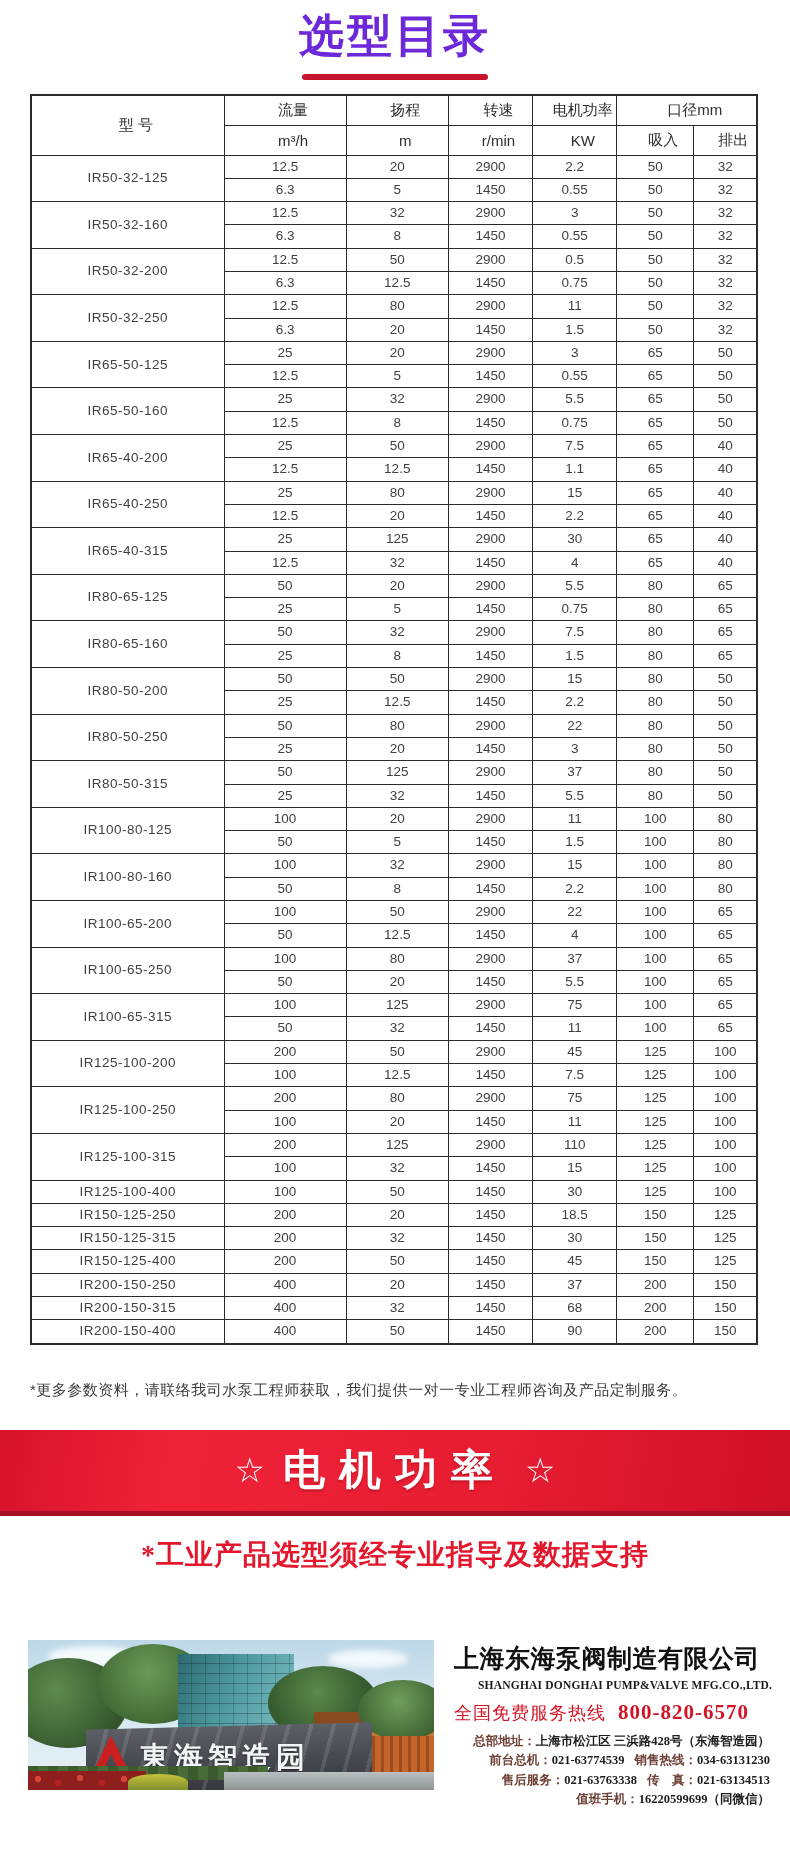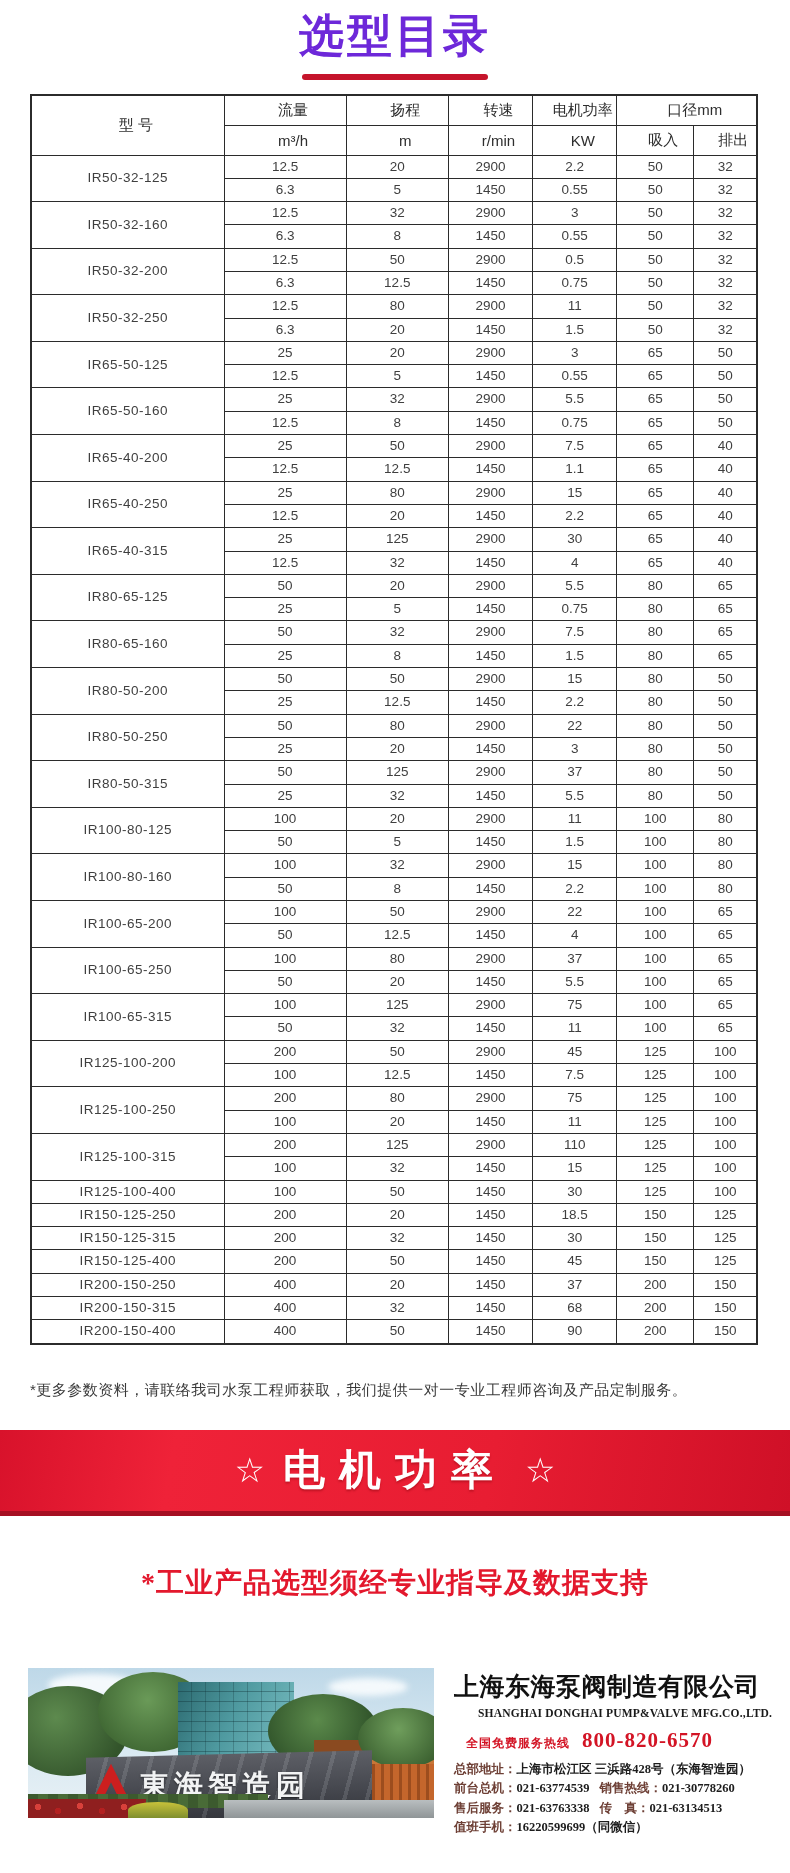--- a/index.html
+++ b/index.html
@@ -23,21 +23,21 @@
 
   
   .banner { margin-top:30px; height:86px; width:100%;
     background:linear-gradient(100deg,#d8122b 0%,#ef2238 22%,#e81d32 62%,#cf1027 100%);
     border-bottom:5px solid #a50f22;
     display:flex; align-items:center; justify-content:center; }
   .banner .star { color:#ffffff; font-size:34px; margin:0 18px; font-weight:400; }
   .banner .banner-title { color:#ffffff; font-size:42px; font-weight:900; letter-spacing:14px; text-shadow:0 2px 2px rgba(120,0,10,0.35); }
 
   
-  .order-lines { margin-top:44px; text-align:center; }
+  .order-lines { margin-top:16px; text-align:center; }
   .order-line { font-size:28px; line-height:46px; font-weight:900; color:#e3182d; letter-spacing:1px; font-family:"Liberation Serif", serif; }
 
   
   .company { display:flex; margin:62px 10px 0 28px; gap:20px; }
 
   
   .photo { width:406px; height:150px; position:relative; overflow:hidden; flex:none;
     background:linear-gradient(180deg,#bed8e8 0%,#d9e9f2 55%,#e9f1f5 100%); }
   .cloud { position:absolute; background:#f4f9fc; border-radius:50%; filter:blur(3px); }
   .cloud.c1 { left:20px; top:6px; width:90px; height:22px; }
@@ -76,24 +76,24 @@
   .plants { position:absolute; left:100px; top:134px; width:60px; height:16px; border-radius:50% 50% 0 0;
     background:linear-gradient(180deg,#c8c23a,#7f8f2e); }
   .road { position:absolute; left:196px; top:132px; width:210px; height:18px;
     background:linear-gradient(180deg,#b9bec0,#8f9597); }
 
   
   .info { flex:1; padding-top:2px; }
   .company-name-cn { font-size:25px; font-weight:900; color:#111; letter-spacing:0.5px; white-space:nowrap; }
   .company-name-en { margin-top:4px; font-size:11.5px; font-weight:700; color:#1a1a1a; font-family:"Liberation Serif", serif; white-space:nowrap; letter-spacing:0.2px;margin-left:24px; }
   .hotline { margin-top:9px; color:#d31425; font-family:"Liberation Serif", serif; white-space:nowrap; }
-  .hotline .hl-label { font-size:12px; font-weight:700; letter-spacing:1px;margin-left:12px; }
+  .hotline .hl-label { font-size:18px; font-weight:400; letter-spacing:1px; }
   .hotline .hl-number { font-size:21px; font-weight:900; margin-left:8px; letter-spacing:1px; }
   .contact-lines { margin-top:7px; }
-  .contact-line { font-size:12.5px; line-height:19.5px; font-weight:700; font-family:"Liberation Serif", serif; white-space:nowrap; }
+  .contact-line { font-size:12.5px; line-height:19.5px; font-weight:700; font-family:"Liberation Serif", serif; white-space:nowrap;text-align:right; }
   .contact-line .lbl { color:#6e4036; }
   .contact-line .val { color:#1d1d1d; margin-right:10px; }
 </style>
 </head>
 <body>
 
 <div class="page">
 
   <div class="page-title">选型目录</div>
   <div class="title-underline"></div>
@@ -604,21 +604,21 @@
 
     <div class="info">
       <div class="company-name-cn">上海东海泵阀制造有限公司</div>
       <div class="company-name-en">SHANGHAI DONGHAI PUMP&amp;VALVE MFG.CO.,LTD.</div>
       <div class="hotline">
         <span class="hl-label">全国免费服务热线</span>
         <span class="hl-number">800-820-6570</span>
       </div>
       <div class="contact-lines">
           <div class="contact-line"><span class="lbl">总部地址：</span><span class="val">上海市松江区 三浜路428号（东海智造园）</span></div>
-          <div class="contact-line"><span class="lbl">前台总机：</span><span class="val">021-63774539</span><span class="lbl">销售热线：</span><span class="val">021-30778260</span></div>
+          <div class="contact-line"><span class="lbl">前台总机：</span><span class="val">021-63774539</span><span class="lbl">销售热线：</span><span class="val">034-63131230</span></div>
           <div class="contact-line"><span class="lbl">售后服务：</span><span class="val">021-63763338</span><span class="lbl">传　真：</span><span class="val">021-63134513</span></div>
           <div class="contact-line"><span class="lbl">值班手机：</span><span class="val">16220599699（同微信）</span></div>
         </div>
     </div>
 
   </div>
 
 </div>
 
 </body></html>

